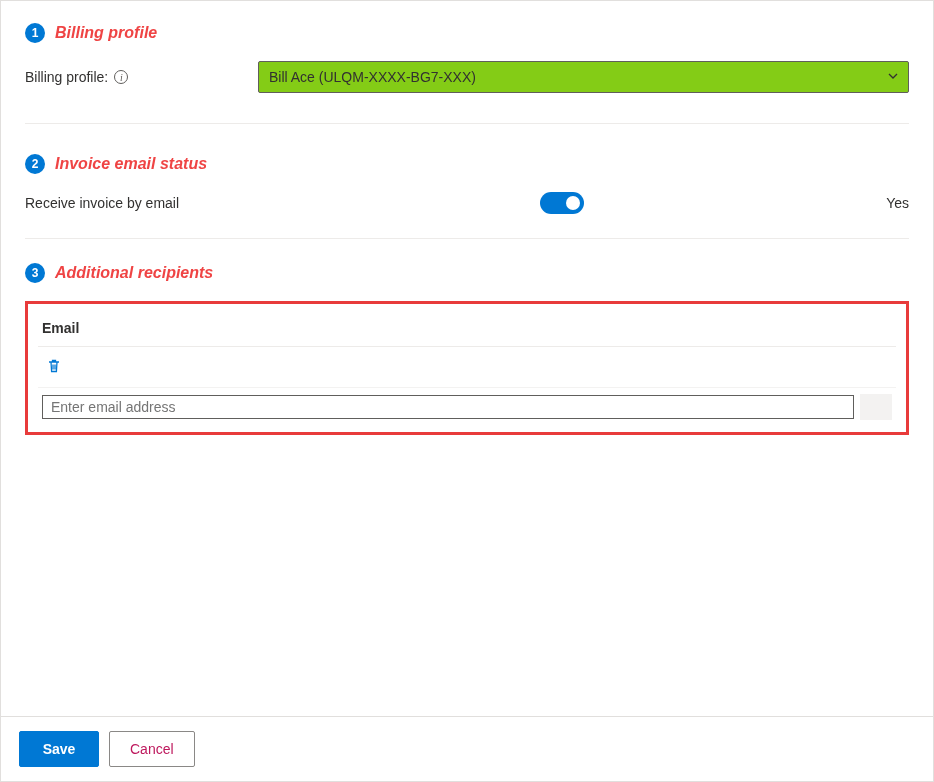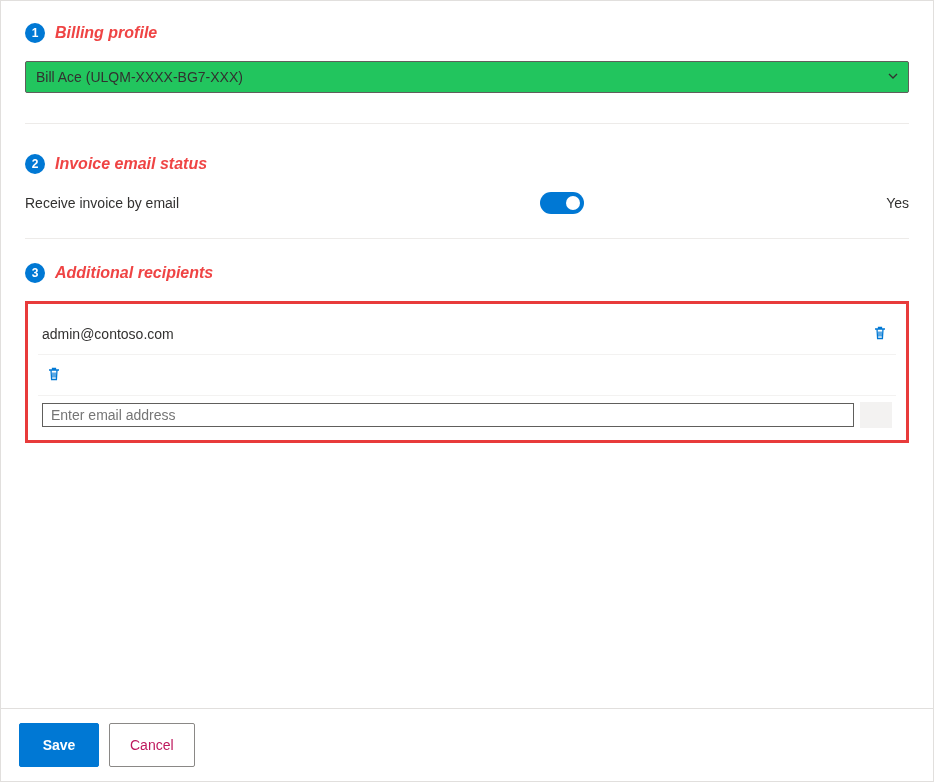--- a/index.html
+++ b/index.html
@@ -86,21 +86,21 @@
     .select-box {
       width: 100%;
       height: 32px;
       border: 1px solid #605e5c;
       border-radius: 2px;
       padding: 0 30px 0 10px;
       display: flex;
       align-items: center;
       font-size: 14px;
       color: #323130;
-      background: #22c55e;
+      background: #84cc16;
       cursor: pointer;
     }
     .chevron {
       position: absolute;
       right: 10px;
       top: 50%;
       transform: translateY(-50%);
       pointer-events: none;
     }
     .divider {
@@ -189,21 +189,21 @@
       height: 26px;
       background: #f3f2f1;
     }
     .footer {
       border-top: 1px solid #e1dfdd;
       padding: 14px 18px;
       display: flex;
       gap: 10px;
     }
     .btn {
-      height: 44px;
+      height: 36px;
       padding: 0 20px;
       border-radius: 2px;
       font-size: 14px;
       font-family: inherit;
       cursor: pointer;
       min-width: 80px;
     }
     .btn-primary {
       background: #0078d4;
       color: #fff;
@@ -223,20 +223,24 @@
 
 <div class="container">
   <div class="content">
 
     <div class="section">
       <div class="section-header">
         <div class="step-badge">1</div>
         <div class="section-title">Billing profile</div>
       </div>
       <div class="field-row">
+        <div class="field-label-cell">
+          <span class="field-label">Billing profile:</span>
+          <span class="info-icon">i</span>
+        </div>
         <div class="select-wrap">
           <div class="select-box">
             <span>Bill Ace (ULQM-XXXX-BG7-XXX)</span>
           </div>
           <span class="chevron">
             <svg width="12" height="12" viewBox="0 0 12 12">
                 <path d="M2 4 L6 8 L10 4" stroke="#323130" stroke-width="1.3" fill="none"></path>
               </svg>
           </span>
         </div>
@@ -264,31 +268,22 @@
     <hr class="divider">
 
     <div class="section section3">
       <div class="section-header">
         <div class="step-badge">3</div>
         <div class="section-title">Additional recipients</div>
       </div>
 
       <div class="highlight-box">
         <div class="table">
-
-          <div class="tr">
-            <div class="cell">admin@contoso.com</div>
-            <div class="delete-btn">
-              <span>
-                <svg width="16" height="16" viewBox="0 0 16 16" fill="none" stroke="#0078d4" stroke-width="1.3">
-                  <path d="M3 4h10M6.5 4V2.5h3V4M5 4l.6 9.5h4.8L11 4M7 6.5v5M9 6.5v5"></path>
-                </svg>
-              </span>
-            </div>
-          </div>
+          <div class="th">Email</div>
+
 
           <div class="tr">
             <div class="delete-btn">
               <span>
                 <svg width="16" height="16" viewBox="0 0 16 16" fill="none" stroke="#0078d4" stroke-width="1.3">
                   <path d="M3 4h10M6.5 4V2.5h3V4M5 4l.6 9.5h4.8L11 4M7 6.5v5M9 6.5v5"></path>
                 </svg>
               </span>
             </div>
           </div>

